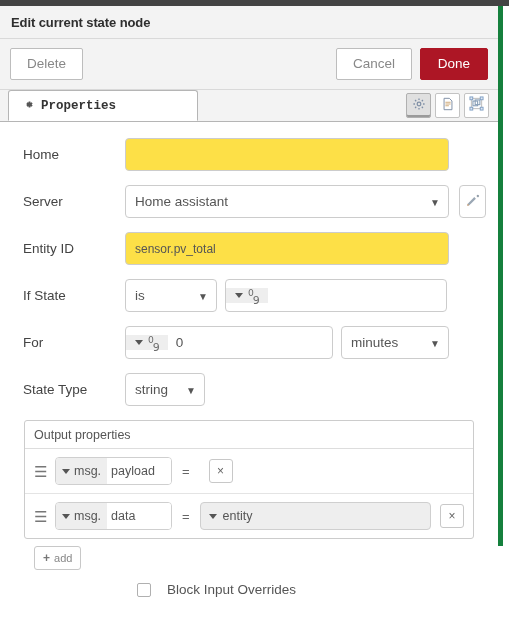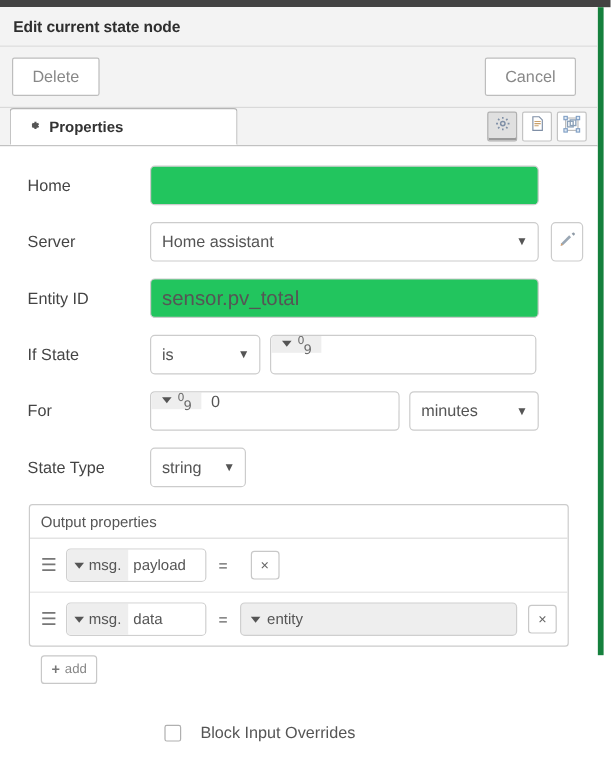--- a/index.html
+++ b/index.html
@@ -101,20 +101,21 @@
     border-top-right-radius: 3px;
     display: flex;
     align-items: center;
     padding: 0 14px;
     font-size: 12.5px;
     font-weight: bold;
     color: #333333;
     cursor: pointer;
     position: relative;
     z-index: 2;
+    font-family: Liberation Mono, monospace;
   }
   .tab .gear-glyph { margin-right: 7px; font-size: 11px; color: #555; }
 
   .tab-icons {
     position: absolute;
     right: 9px; bottom: 3px;
     display: flex;
     gap: 4px;
   }
   .tab-icon-btn {
@@ -147,25 +148,25 @@
   }
   .row-label {
     width: 113px;
     flex: 0 0 113px;
     font-size: 13.5px;
     color: #444444;
     padding-left: 11px;
   }
   .inp {
     font-family: "Liberation Sans", sans-serif;
-    font-size: 17px;
+    font-size: 12px;
     height: 33px;
     border: 1px solid #cccccc;
     border-radius: 4px;
-    background: #22c55e;
+    background: #fde047;
     color: #555555;
     padding: 0 9px;
     outline: none;
     line-height: 31px;
   }
   .inp-wide { width: 324px; }
 
   
   .sel {
     position: relative;
@@ -202,21 +203,21 @@
     margin-left: 10px;
     display: flex;
     align-items: center;
     justify-content: center;
     cursor: pointer;
   }
 
   
   .typed {
     display: flex;
-    align-items: flex-start;
+    align-items: center;
     height: 33px;
     border: 1px solid #cccccc;
     border-radius: 4px;
     background: #ffffff;
     overflow: hidden;
   }
   .typed .tsel {
     background: #eeeeee;
     display: flex;
     align-items: center;
@@ -371,21 +372,21 @@
     color: #888888;
     padding: 4px 8px;
     cursor: pointer;
   }
   .add-btn .plus { color: #777; font-weight: bold; font-size: 12px; }
 
   .cb-row {
     display: flex;
     align-items: center;
     padding-left: 125px;
-    margin-top: 33px;
+    margin-top: 12px;
   }
   .cbox {
     width: 14px; height: 14px;
     border: 1px solid #b0b0b0;
     border-radius: 2px;
     background: #ffffff;
     margin-right: 16px;
     cursor: pointer;
   }
   .cb-label {
@@ -403,20 +404,21 @@
   <div class="dialog">
 
     <div class="dialog-title">
       <span>Edit current state node</span>
     </div>
 
     <div class="dialog-buttons">
       <button class="btn btn-delete">Delete</button>
       <span class="btn-spacer"></span>
       <button class="btn btn-cancel">Cancel</button>
+      <button class="btn btn-done">Done</button>
     </div>
 
     <div class="tabstrip">
       <div class="tab">
         <span class="gear-glyph">
           <svg width="11" height="11" viewBox="0 0 16 16" aria-hidden="true">
             <path fill="#555555" d="M8 5.2A2.8 2.8 0 1 0 8 10.8 2.8 2.8 0 0 0 8 5.2zm0 4.3A1.5 1.5 0 1 1 8 6.5a1.5 1.5 0 0 1 0 3zM14 9.1l-1.2-.7a5 5 0 0 0 0-.8l1.2-.7-1.3-2.2-1.2.7a4.8 4.8 0 0 0-.7-.4V3.6H8.2v1.4a4.8 4.8 0 0 0-.7.4l-1.2-.7-1.3 2.2 1.2.7a5 5 0 0 0 0 .8l-1.2.7 1.3 2.2 1.2-.7c.22.16.45.29.7.4v1.4h2.6V11c.25-.11.48-.24.7-.4l1.2.7L14 9.1z"></path>
           </svg>
         </span>
         <span>Properties</span>

